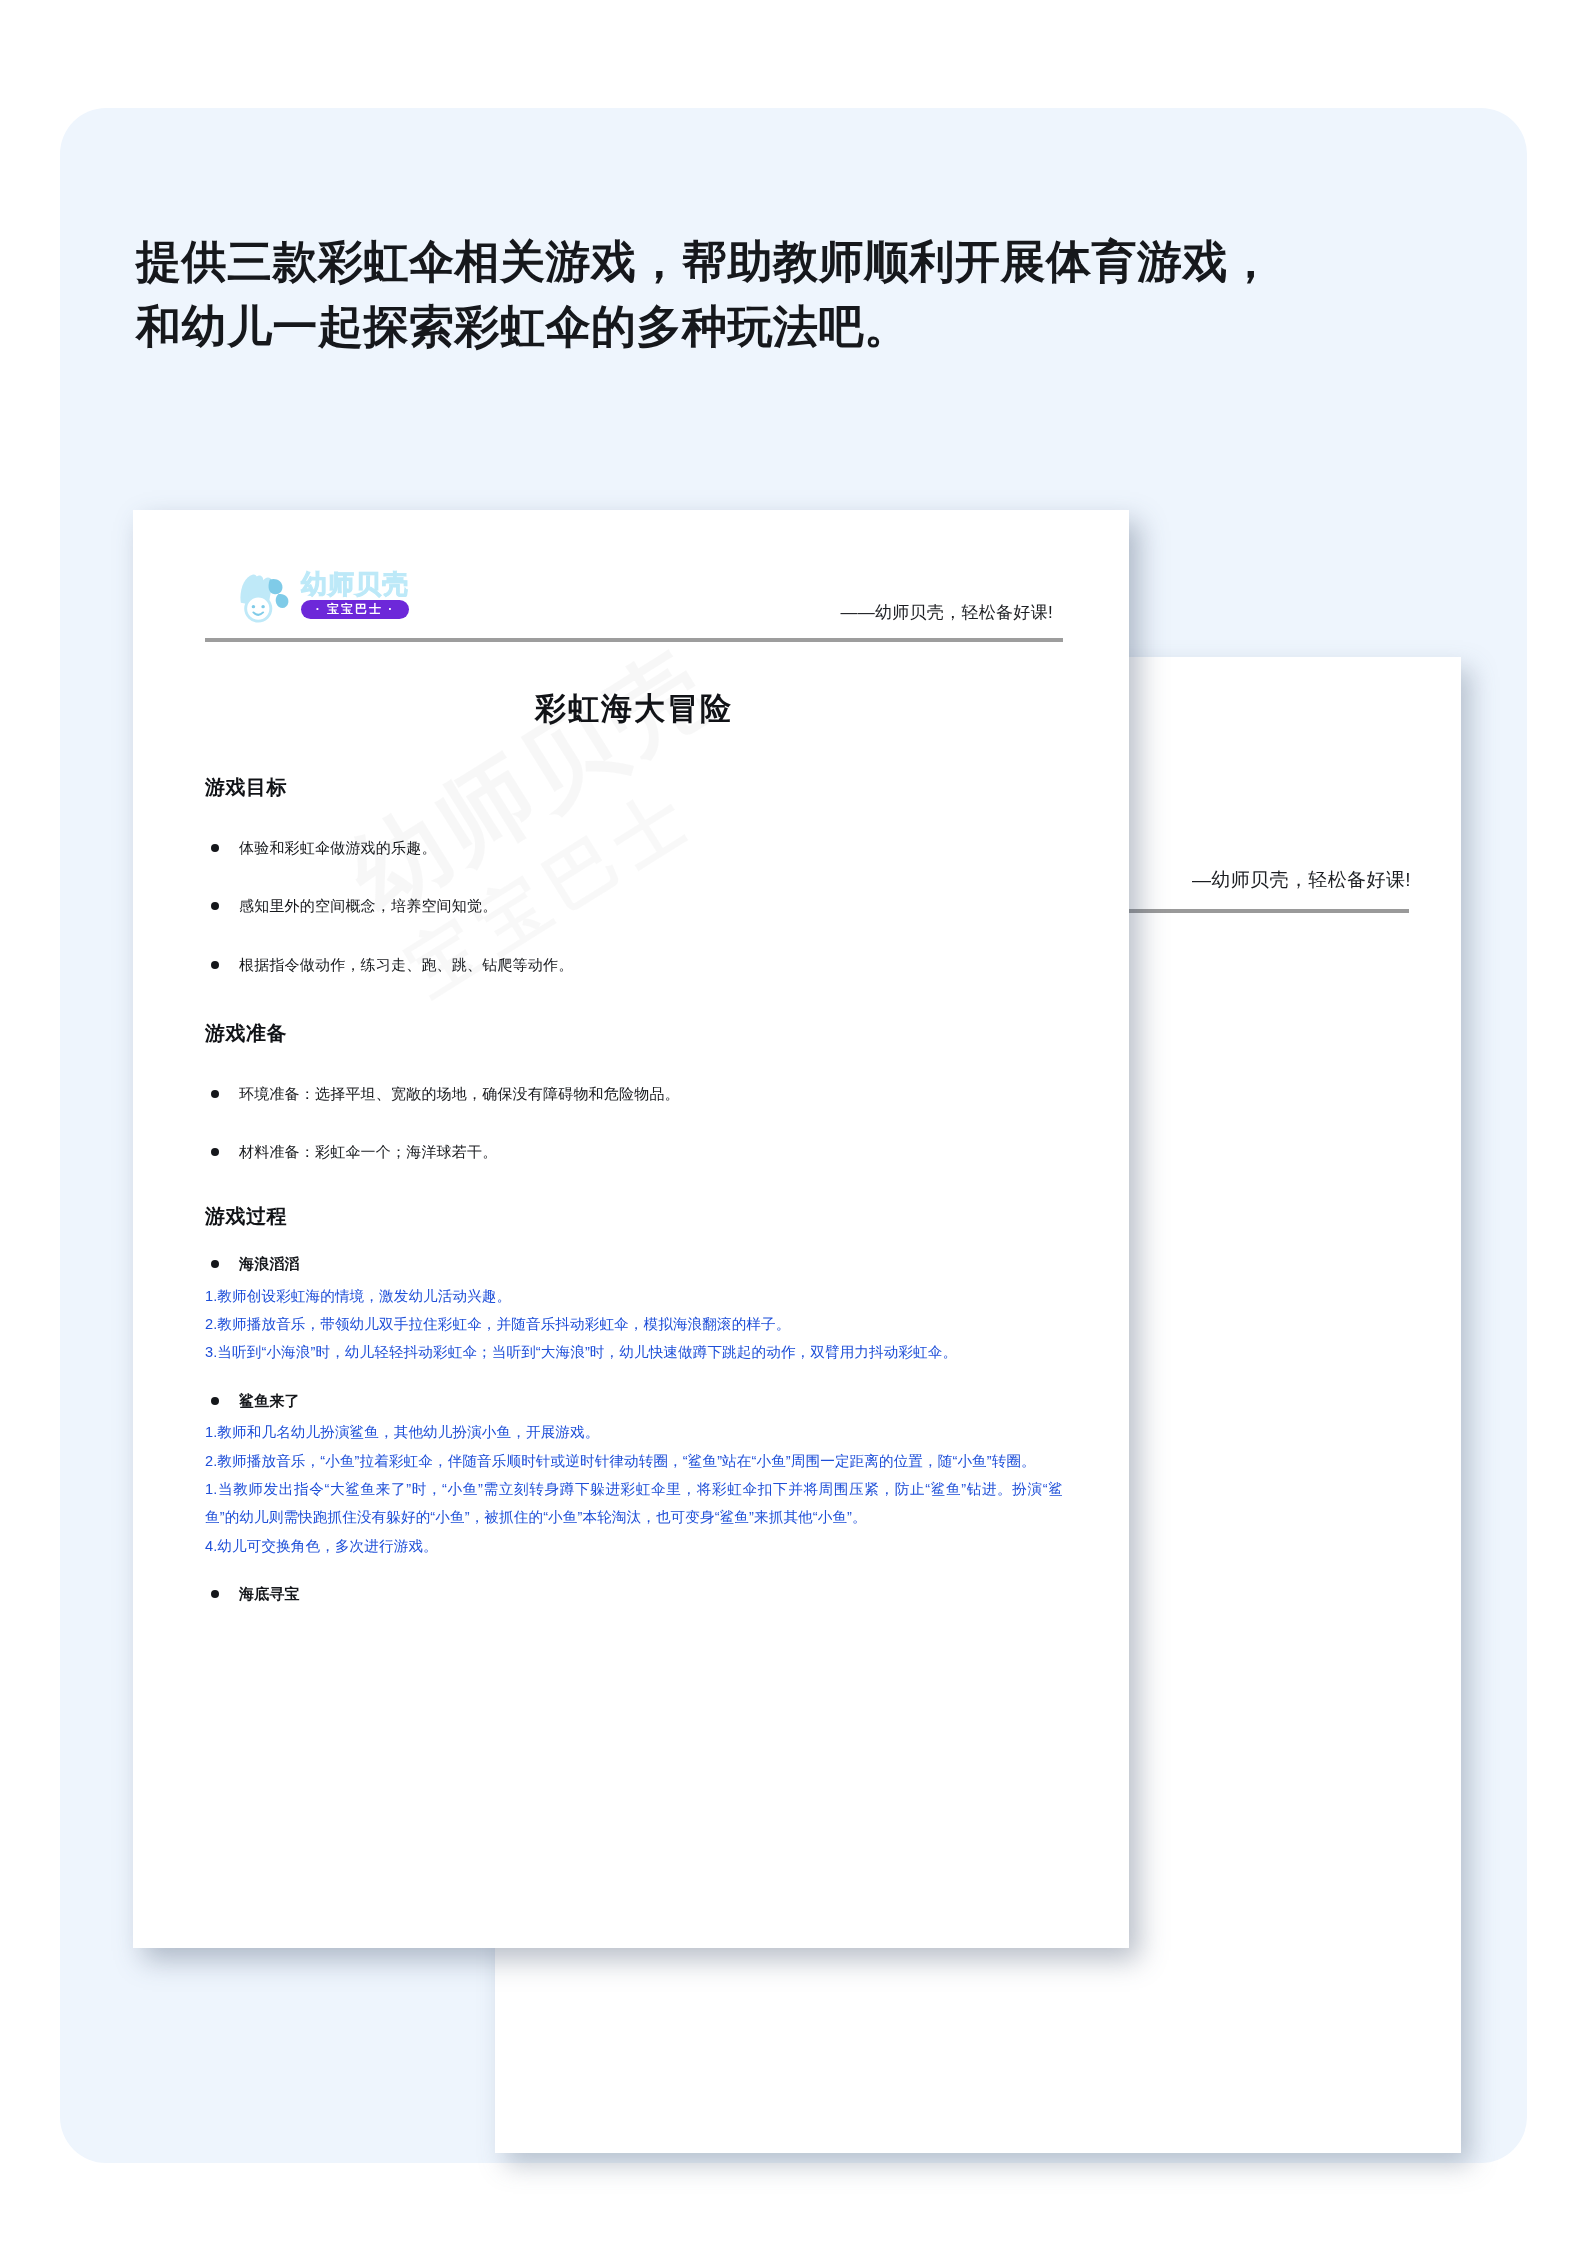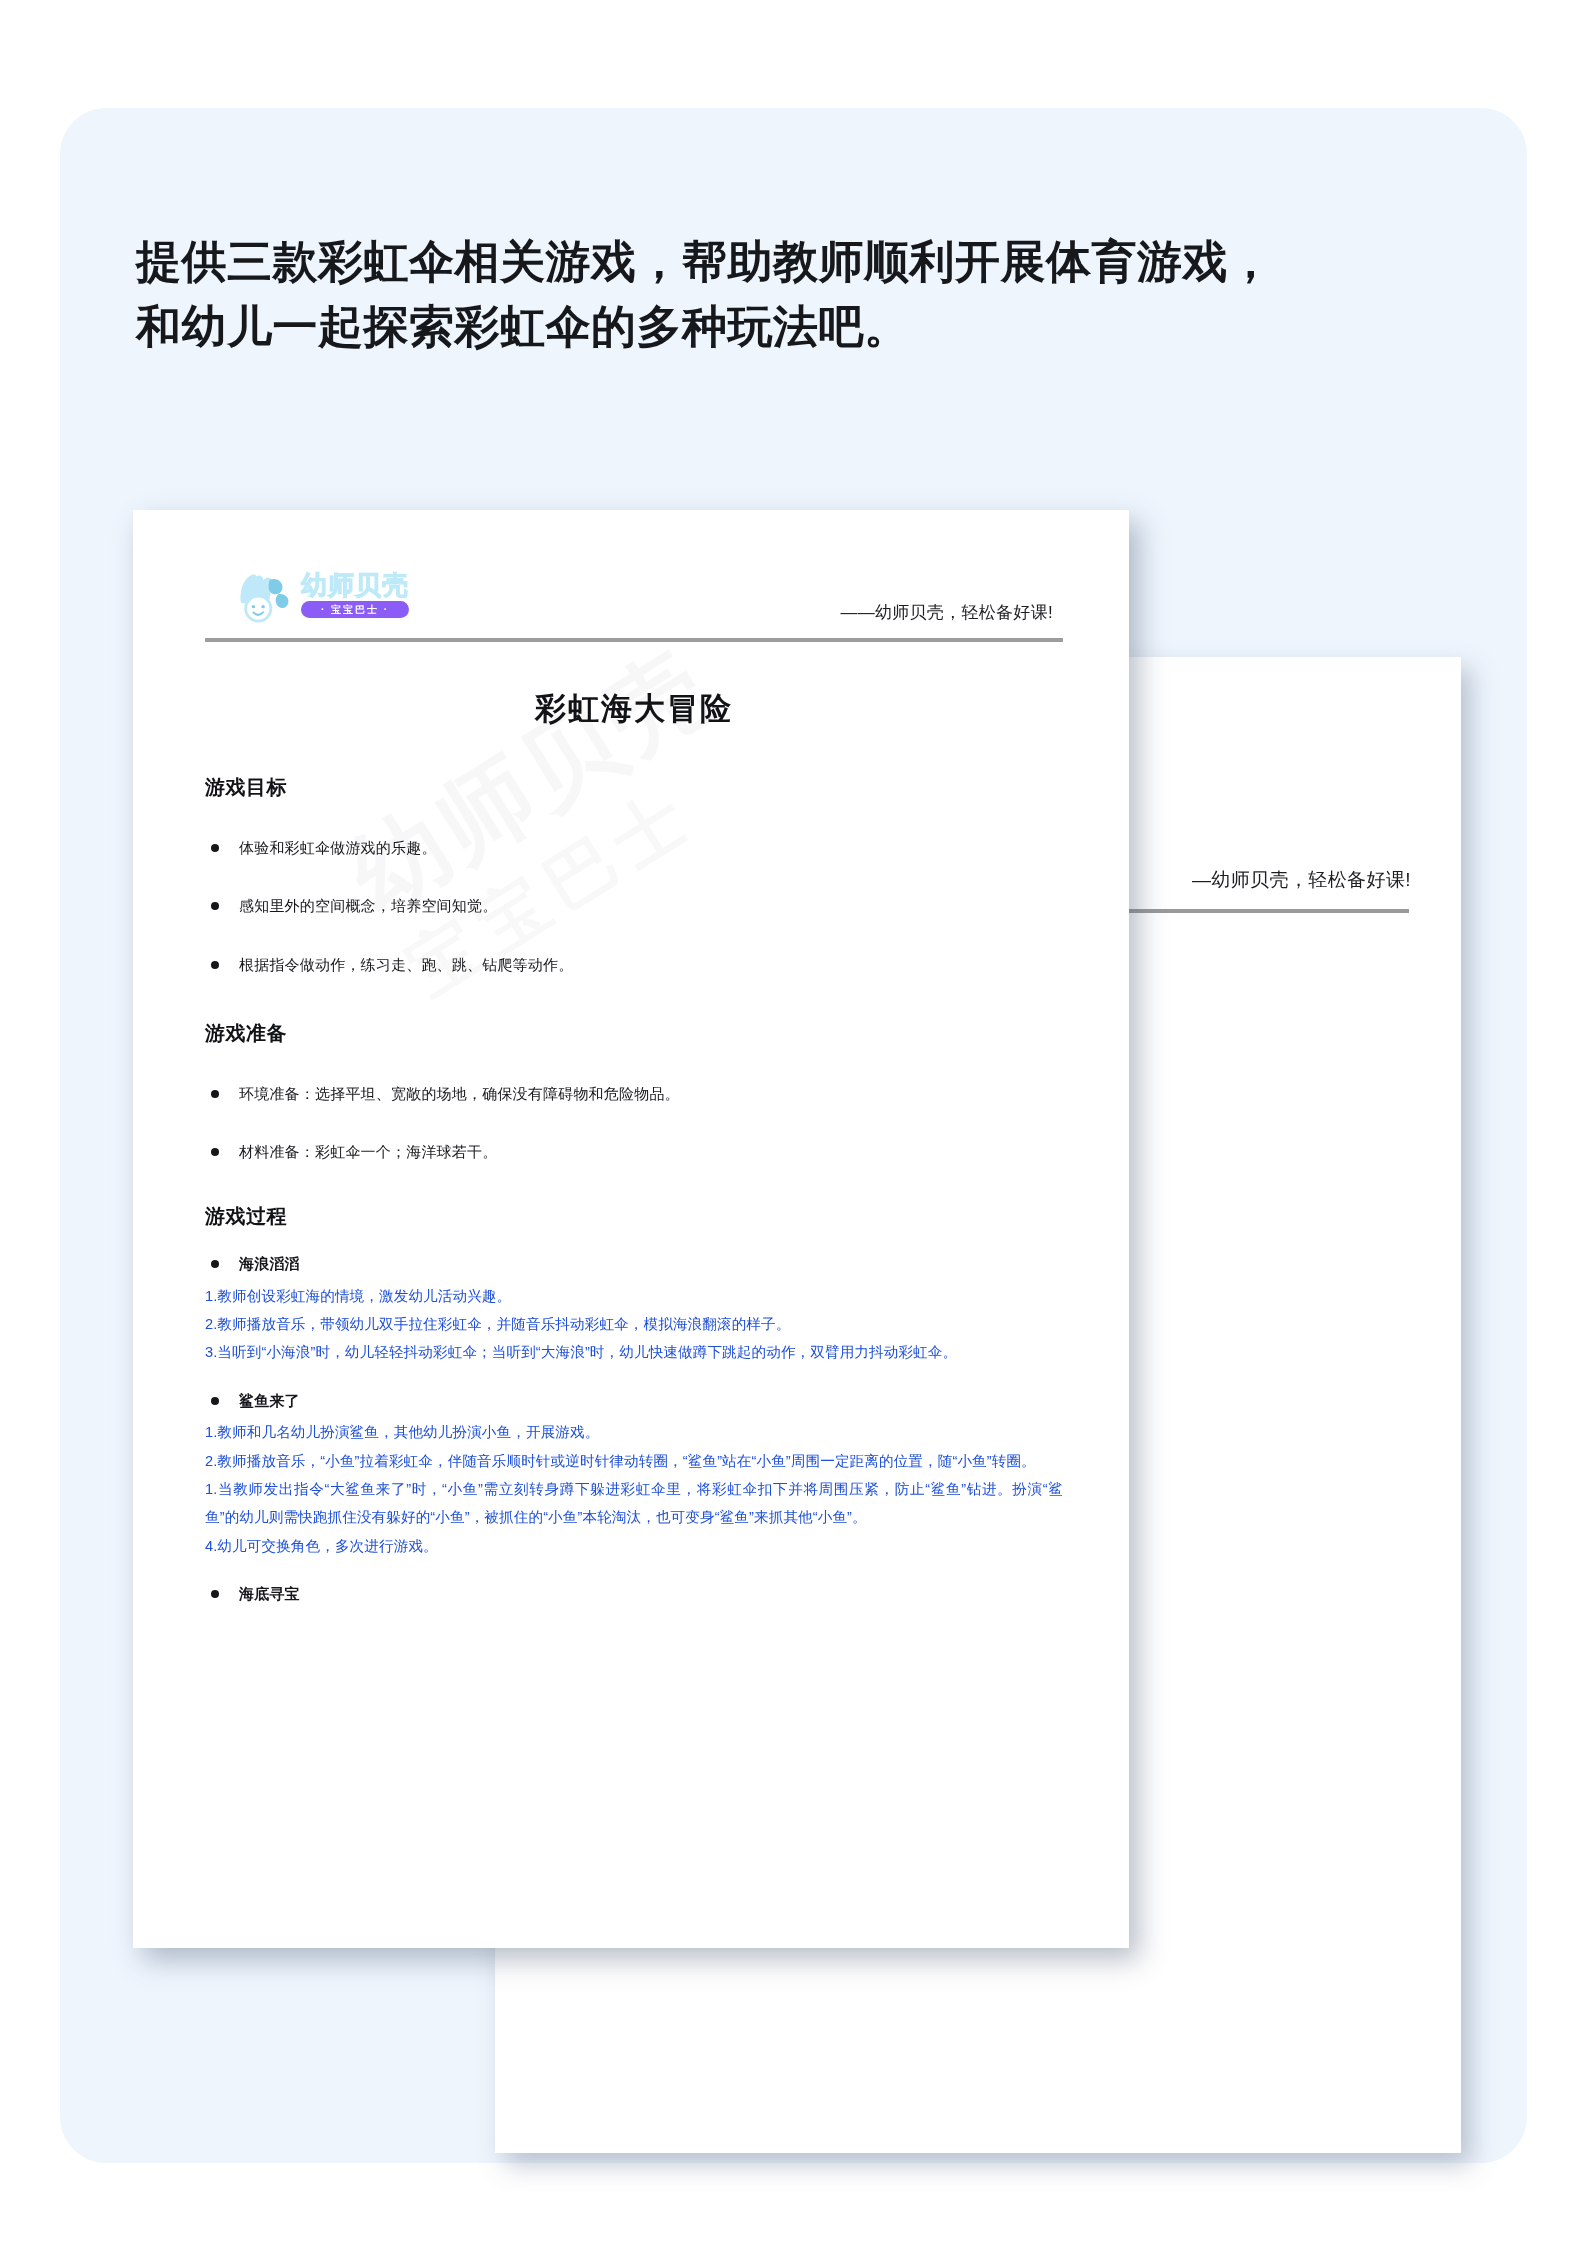--- a/index.html
+++ b/index.html
@@ -162,23 +162,23 @@
   .logo-text-wrap { display: flex; flex-direction: column; gap: 3px; }
   .logo-name {
     font-size: 26px;
     font-weight: 800;
     color: #9fdcf3;
     letter-spacing: 1px;
     line-height: 1;
     -webkit-text-stroke: 1px #bde9f8;
   }
   .logo-badge {
-    background: #8b5cf6;
+    background: #6d28d9;
     color: #ffffff;
-    font-size: 10px;
+    font-size: 12px;
     font-weight: 700;
     letter-spacing: 2px;
     border-radius: 10px;
     padding: 3px 8px;
     line-height: 1.1;
     text-align: center;
   }
   .doc-tagline {
     font-size: 17px;
     color: #1c1e22;

